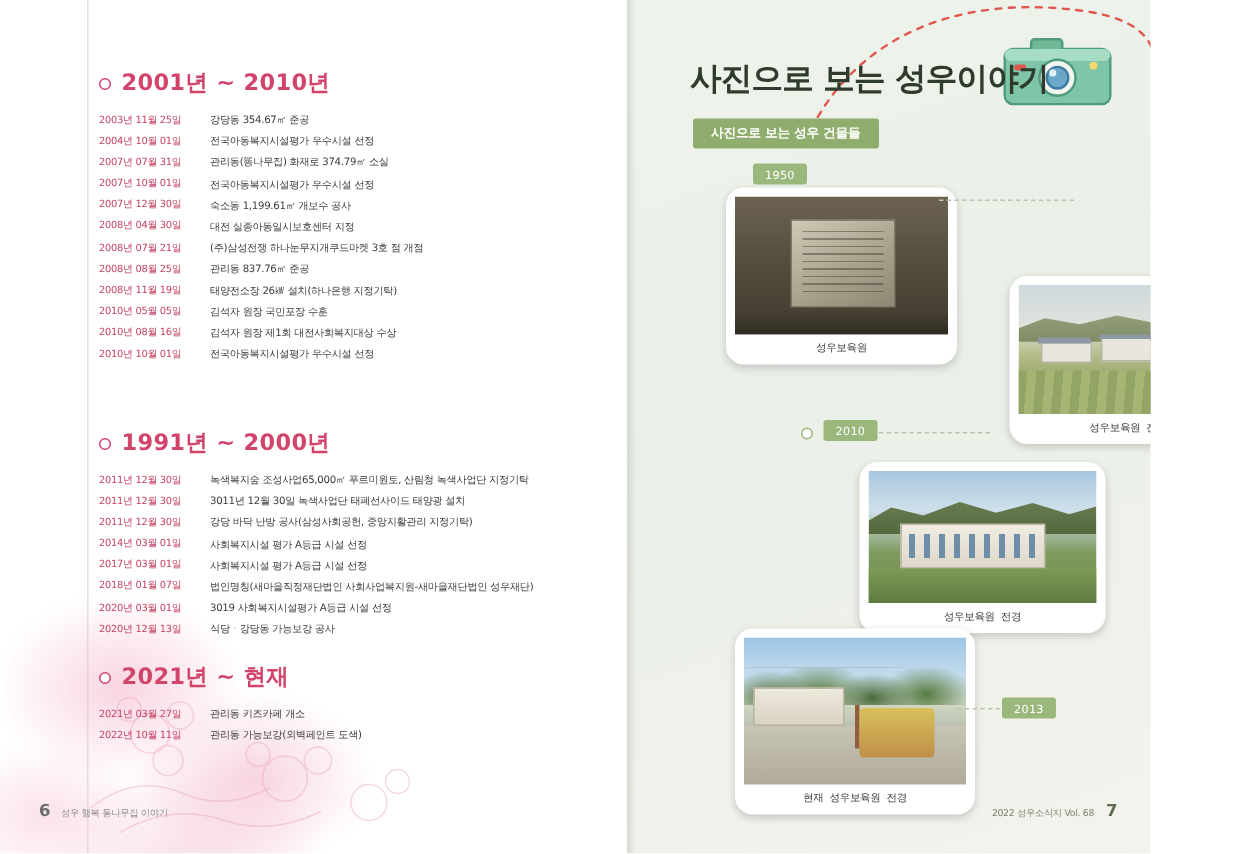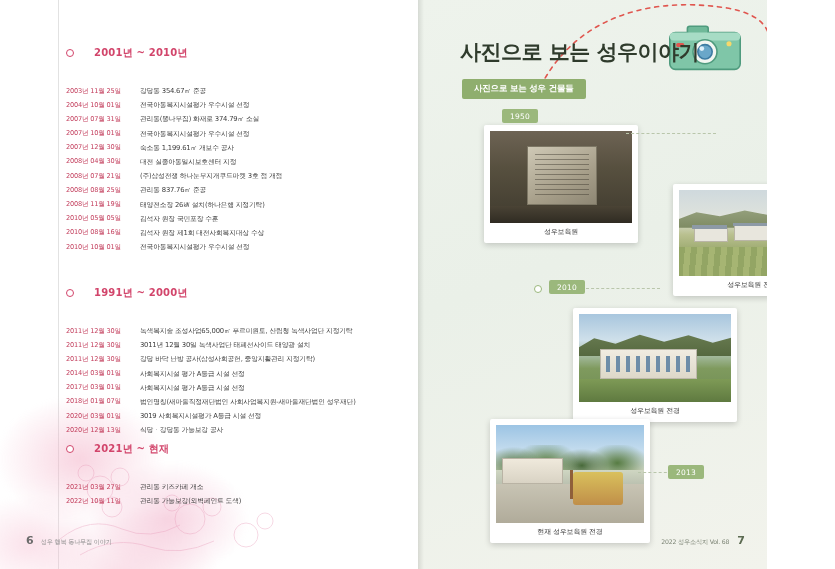--- a/index.html
+++ b/index.html
@@ -33,28 +33,28 @@
     filter:blur(2px);
     pointer-events:none;
   }
   .blot-flowers{
     position:absolute;left:40px;bottom:10px;width:260px;height:190px;
     pointer-events:none;opacity:.5;
   }
 
   .sec{position:absolute;left:66px;}
   .sec-head{
-    display:flex;align-items:center;gap:20px;
-    font-size:10px;font-weight:bold;color:#d2456b;letter-spacing:.2px;
+    display:flex;align-items:center;gap:7px;
+    font-size:15px;font-weight:bold;color:#d2456b;letter-spacing:.2px;
   }
   .sec-bullet{
     width:6px;height:6px;border-radius:50%;
     border:1.4px solid #d2456b;background:#fff;flex:0 0 auto;
   }
-  .rows{margin-top:26px;}
+  .rows{margin-top:10px;}
   .row{display:flex;align-items:flex-start;margin-bottom:4.2px;}
   .row .date{
     width:74px;flex:0 0 74px;
     font-size:6.6px;color:#c4415f;letter-spacing:-.2px;white-space:nowrap;
     padding-top:.5px;
   }
   .row .txt{
     font-size:6.8px;color:#3b3b3b;letter-spacing:-.2px;white-space:nowrap;
   }
 
@@ -87,21 +87,22 @@
 
   
   .dash-curve{position:absolute;right:-10px;top:-14px;width:250px;height:120px;pointer-events:none;}
 
   
   .camera{position:absolute;right:22px;top:18px;width:80px;height:58px;}
 
   .ph{
     position:absolute;background:#ffffff;padding:6px 6px 3px 6px;
     box-shadow:0 2px 6px rgba(0,0,0,.18);
-    border-radius:2px;
+    border-radius:12px;
+    font-family:Liberation Mono, monospace;
   }
   .ph .frame{overflow:hidden;position:relative;}
   .ph .cap{
     text-align:center;font-size:7px;color:#3a3a3a;letter-spacing:-.2px;
     padding:4px 0 3px 0;
   }
   .yeartag{
     position:absolute;background:#9bb87c;color:#fff;
     font-size:7.5px;font-weight:normal;letter-spacing:.2px;
     padding:2.5px 8px;border-radius:2px;

